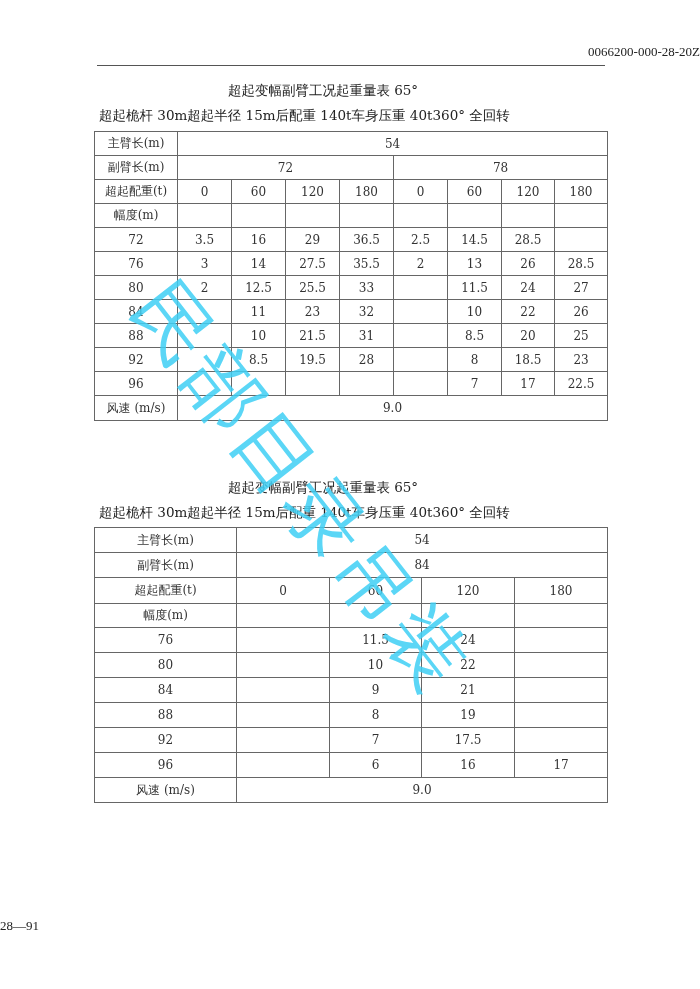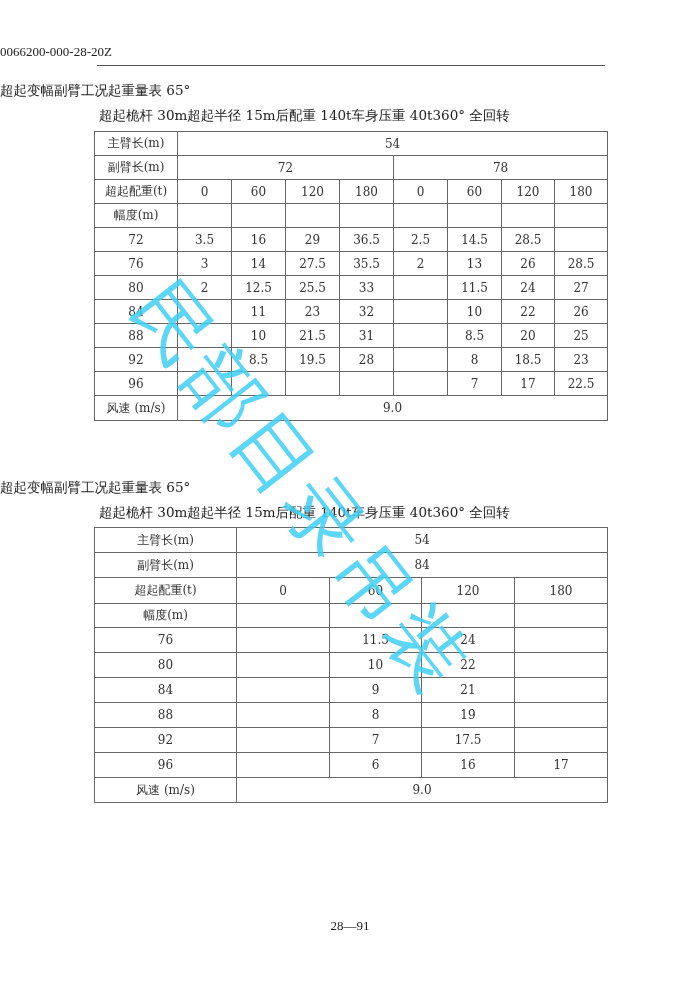--- a/index.html
+++ b/index.html
@@ -1,26 +1,26 @@
 <!DOCTYPE html>
 <html><head>
 <meta charset="utf-8">
 <style>
   html, body { margin:0; padding:0; background:#fff; }
   body { width:700px; height:989px; position:relative; overflow:hidden;
          font-family:"DejaVu Serif","Liberation Serif",serif; color:#222; }
-  .doc-code { position:absolute; top:44px; left:0; width:700px; text-align:left;
+  .doc-code { position:absolute; top:44px; left:0; width:700px; text-align:right;
               font-family:"Liberation Serif",serif; font-size:13px; }
   .header-rule { position:absolute; top:65px; left:97px; width:508px; height:0; border-top:1.5px solid #555; }
-  .title { position:absolute; left:0; width:646px; font-size:13.5px; }
+  .title { position:absolute; left:0; width:646px; text-align:center; font-size:13.5px; }
   .params { position:absolute; left:99px; width:510px; display:flex; justify-content:flex-start; font-size:13.5px; }
   table { position:absolute; border-collapse:collapse; table-layout:fixed; font-size:12px; }
   td { border:1px solid #666; text-align:center; padding:0; white-space:nowrap; color:#333; }
   td.lbl { font-size:12px; }
-  .footer { position:absolute; top:918px; left:0; width:700px; text-align:center; font-family:"Liberation Serif",serif; font-size:13px; }
+  .footer { position:absolute; top:918px; left:0; width:700px; font-family:"Liberation Serif",serif; font-size:13px; }
   .watermark { position:absolute; color:#3fd0f5; font-size:78px; font-family:"DejaVu Serif",serif; opacity:0.85;
                transform-origin:left top; pointer-events:none; letter-spacing:4px; white-space:nowrap; }
 </style>
 </head>
 <body>
 
 <div class="doc-code">0066200-000-28-20Z</div>
 <div class="header-rule"></div>
 
 <div class="title" style="top:82px;">超起变幅副臂工况起重量表 65°</div>

